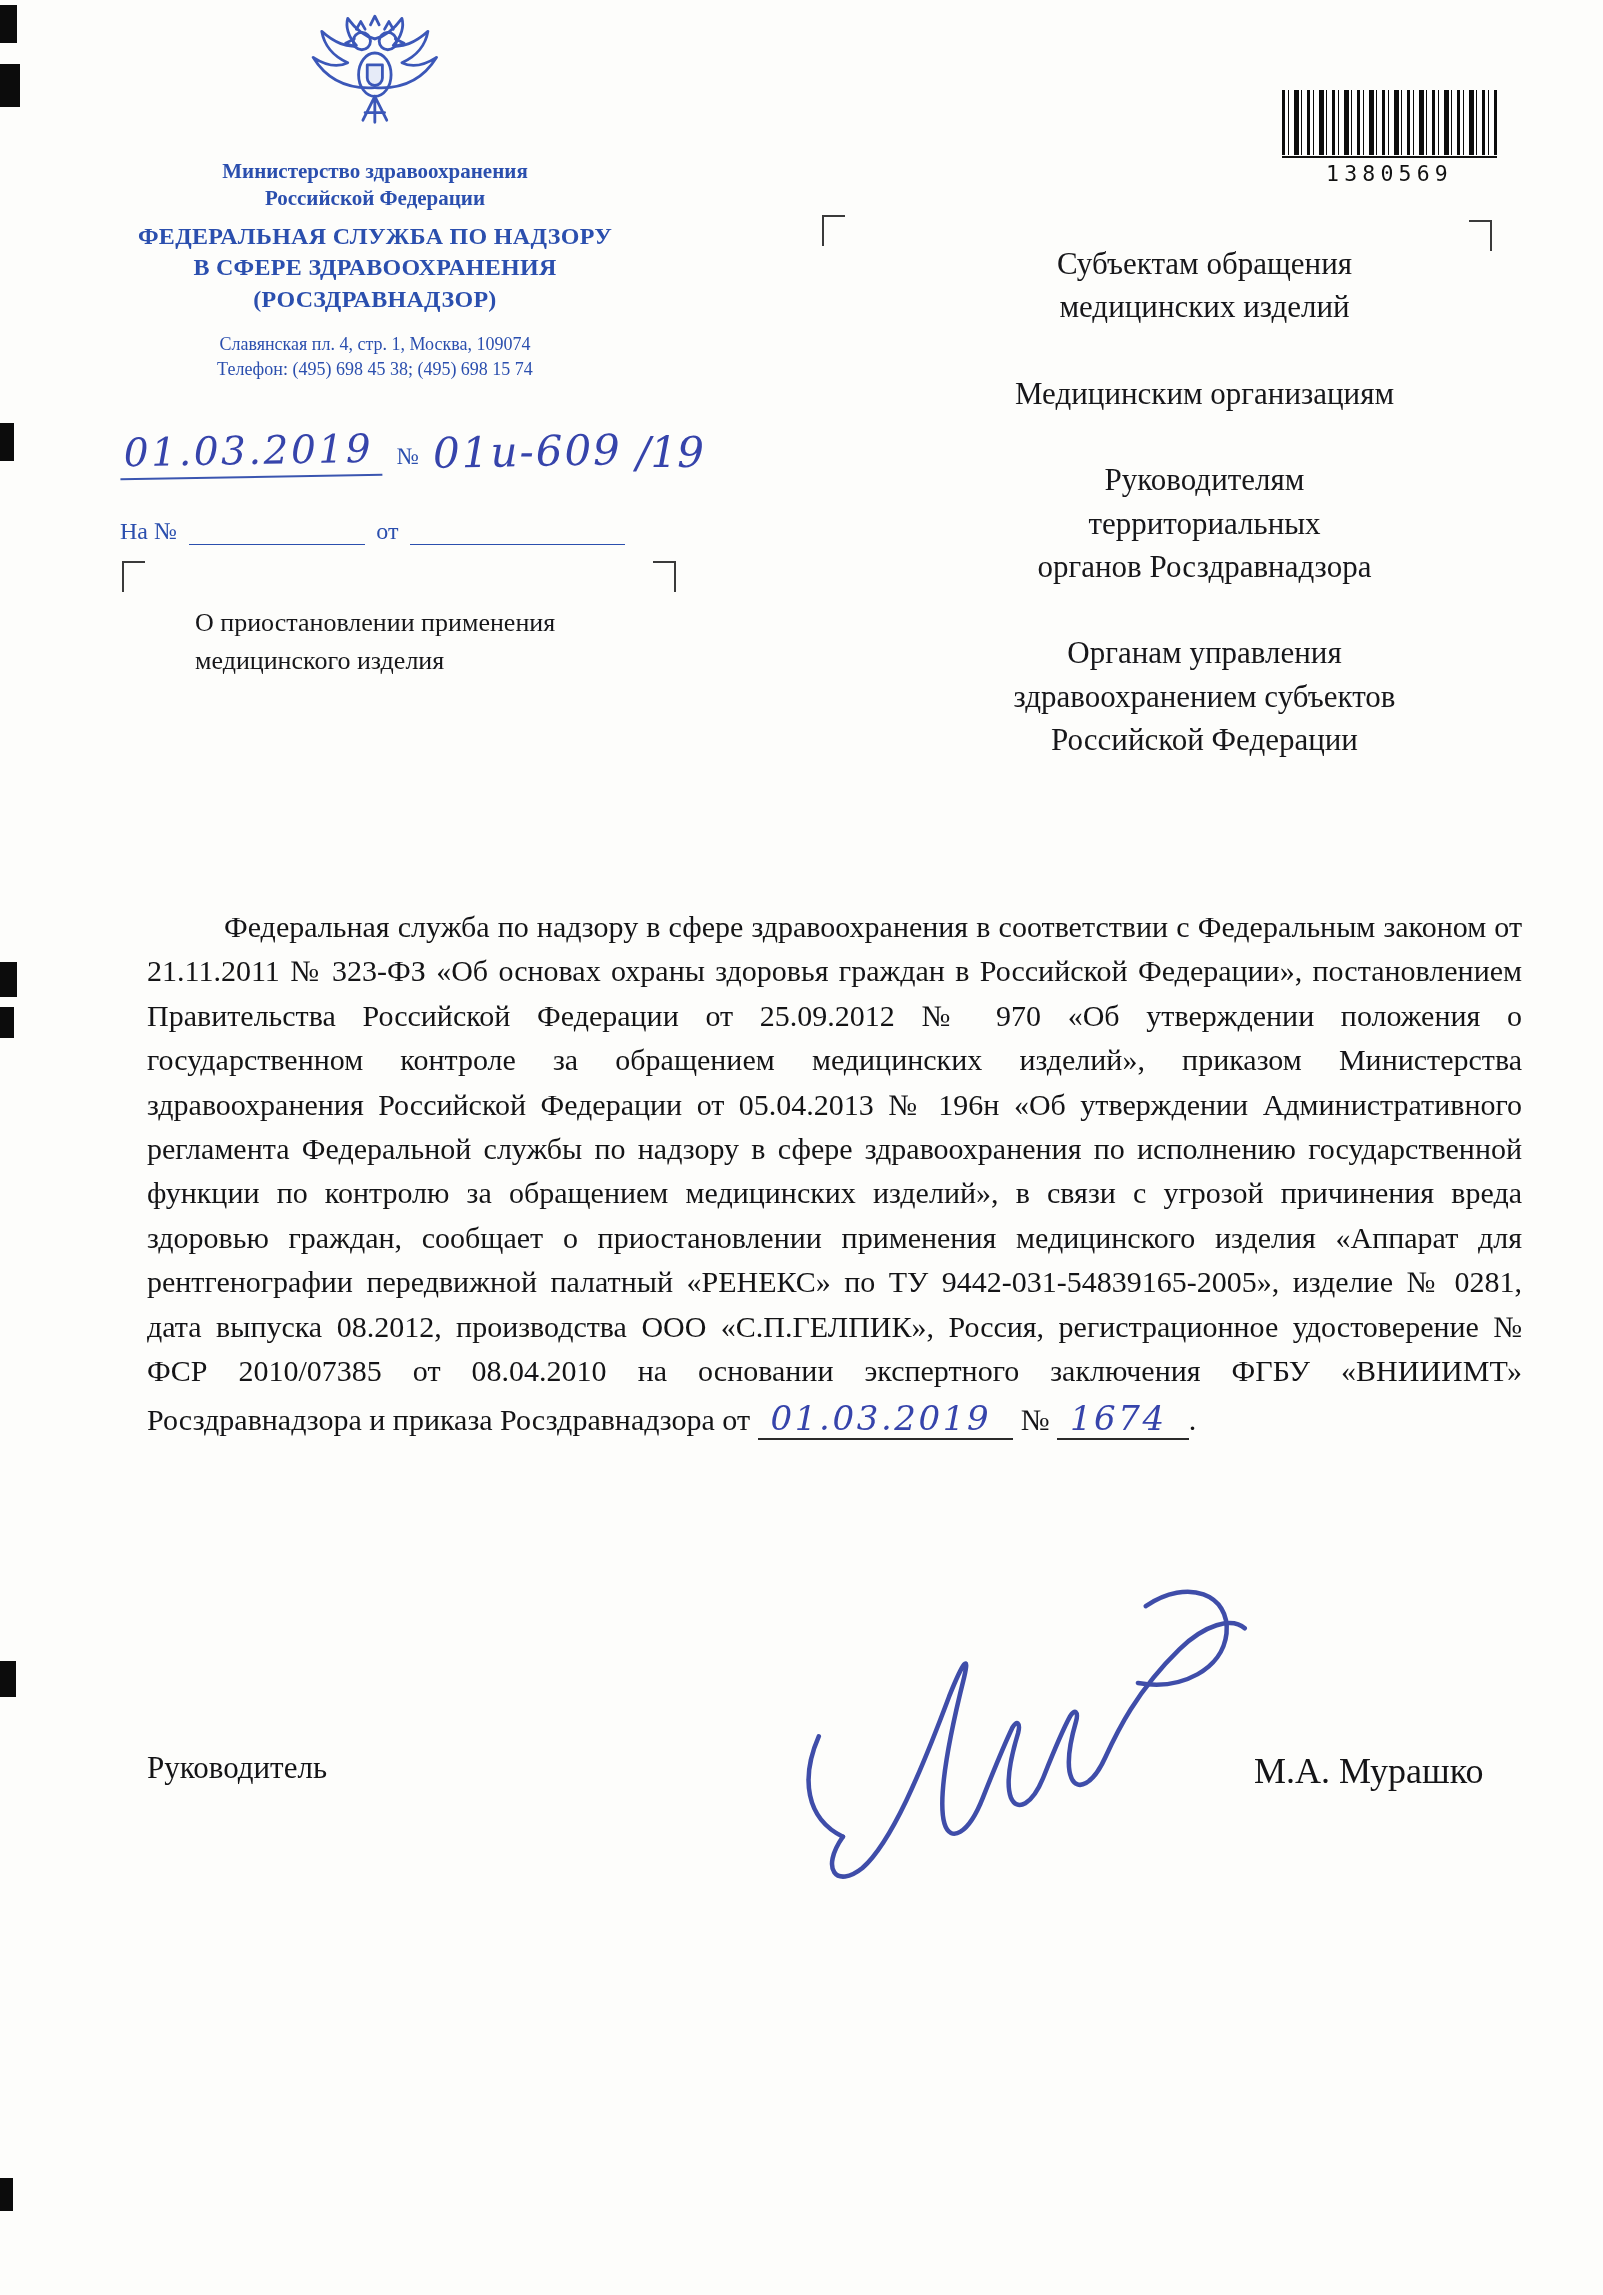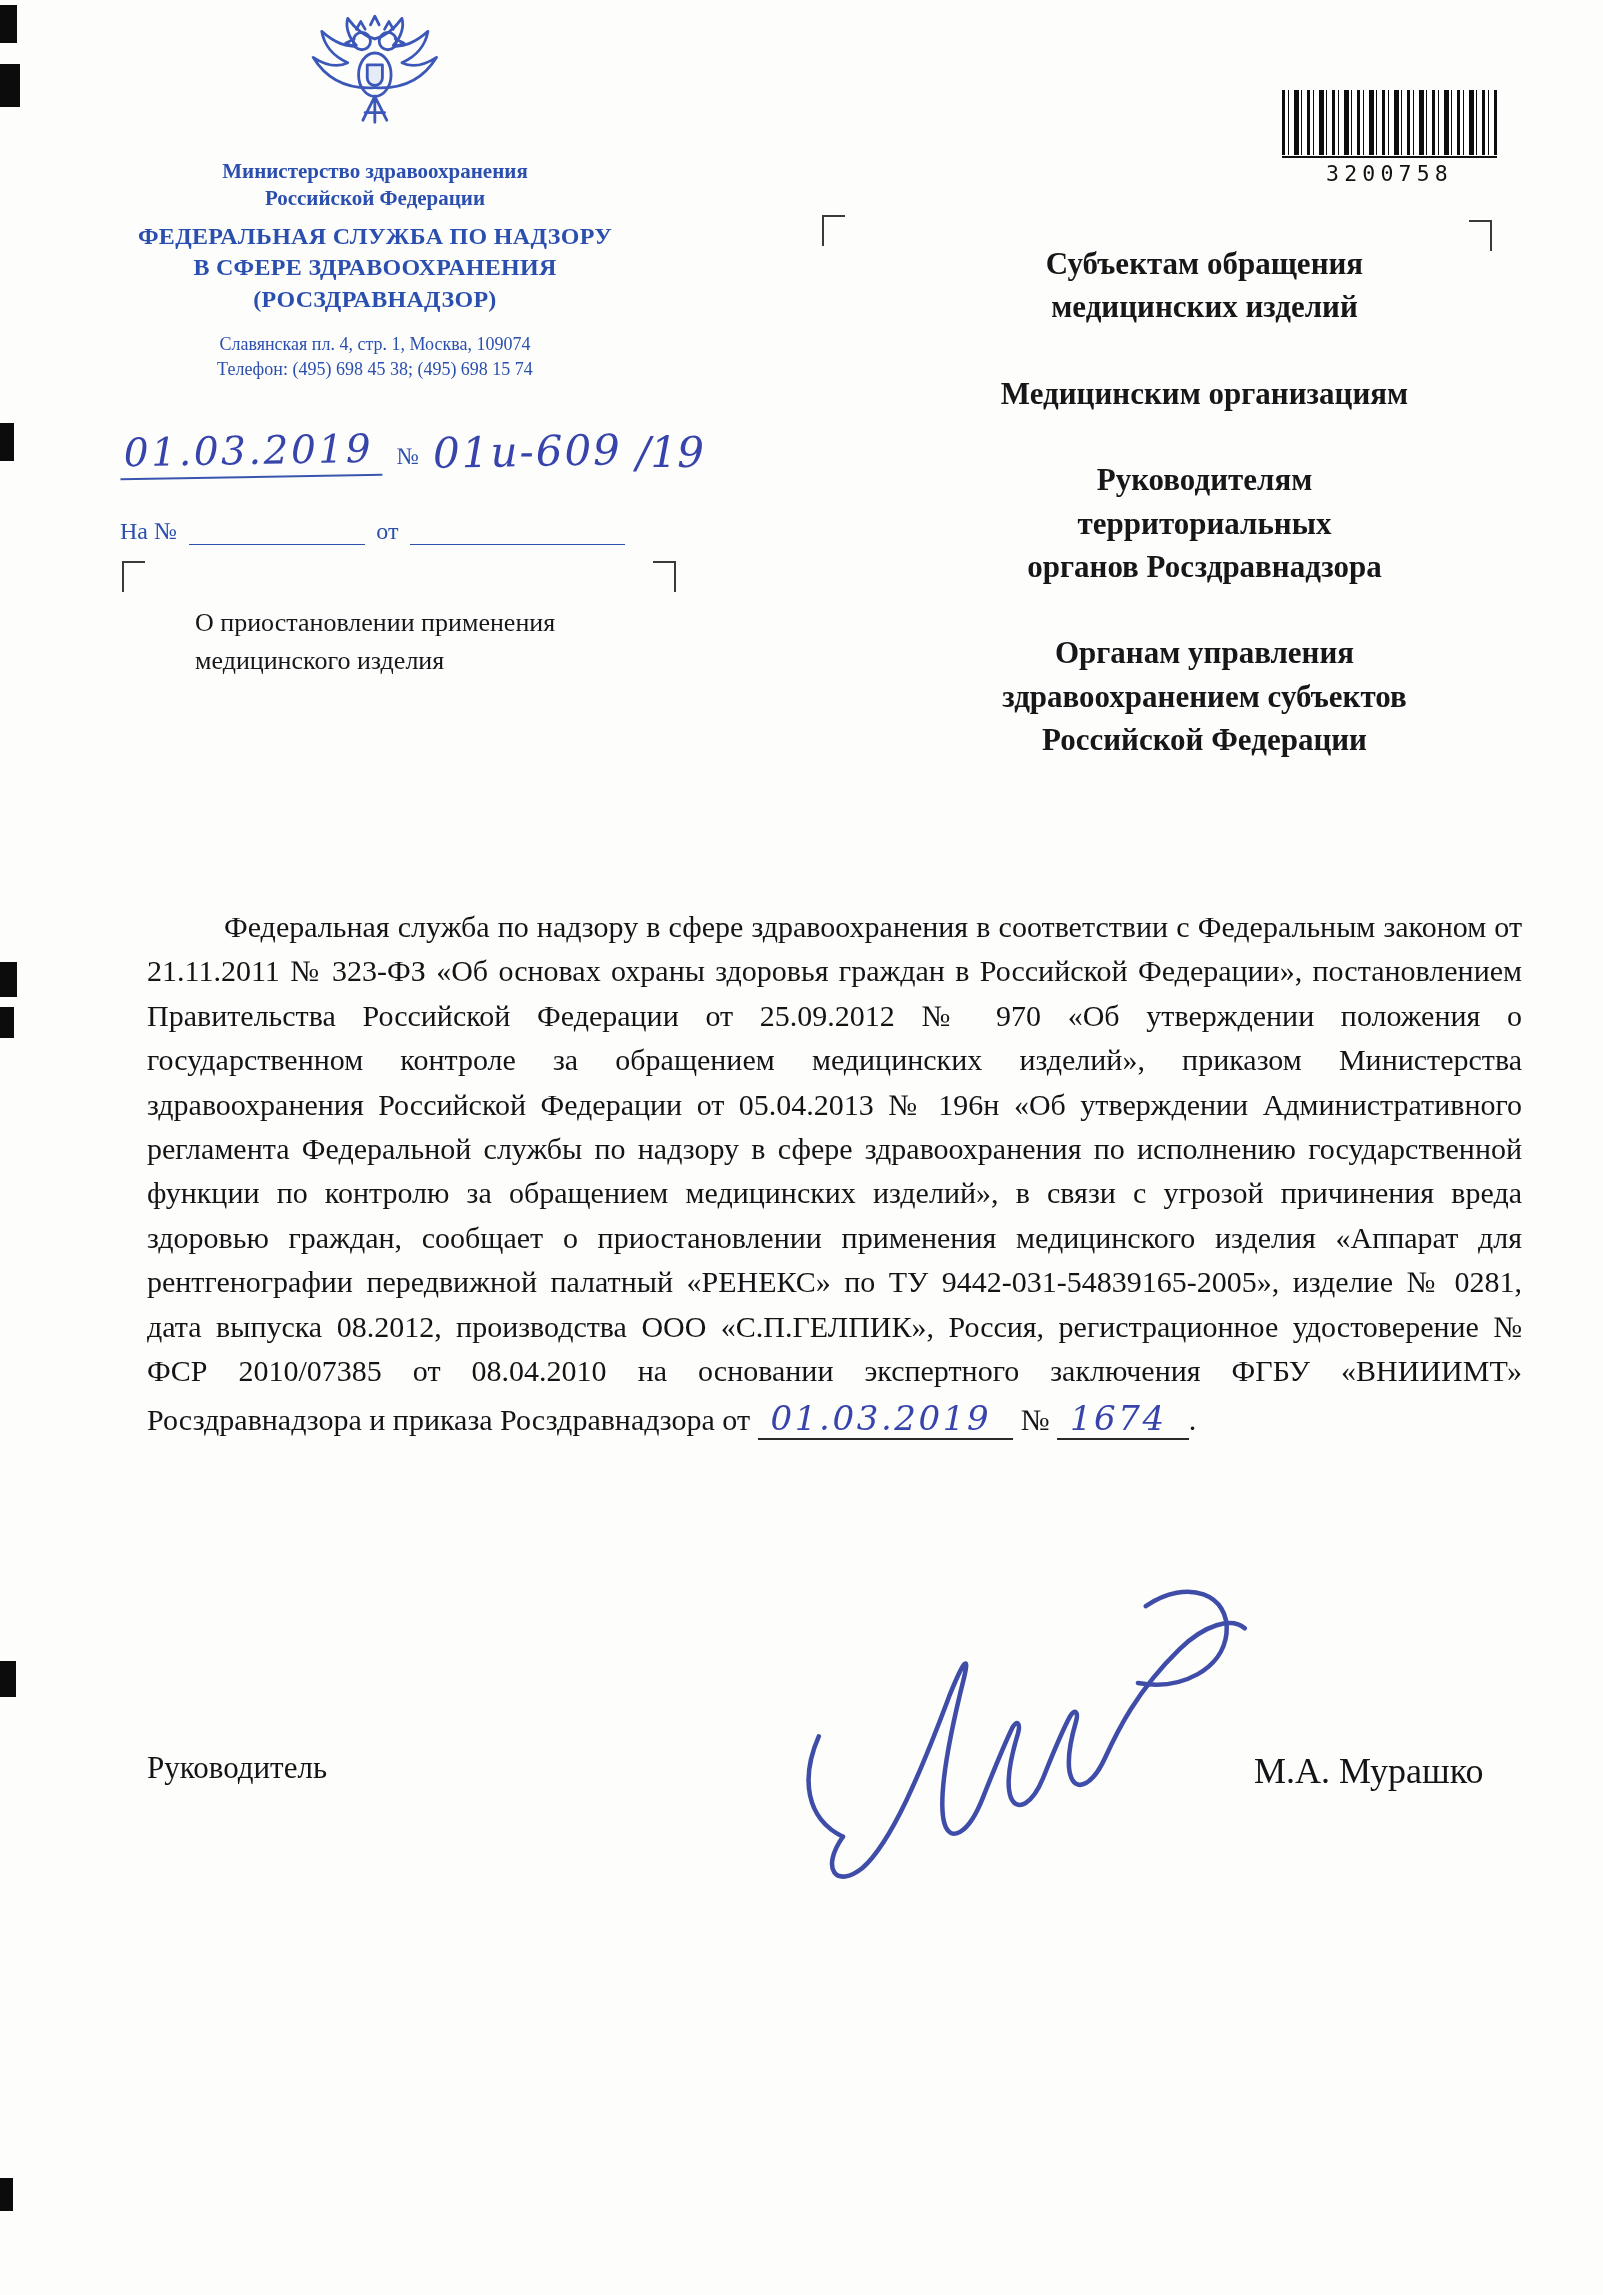--- a/index.html
+++ b/index.html
@@ -51,21 +51,21 @@
       #0d0d0d 0 3.3px,  #fff 3.3px 5.9px,
       #0d0d0d 5.9px 7.2px, #fff 7.2px 11.7px,
       #0d0d0d 11.7px 17px, #fff 17px 19px,
       #0d0d0d 19px 20px, #fff 20px 25px); }
   .barcode-number { margin-top:1.3px; border-top:2px solid #111; padding-top:2.6px;
     font-family:"DejaVu Sans Mono", monospace; font-size:21.5px; letter-spacing:5.2px; color:#111; }
 
   
   .recipients { position:absolute; left:866px; top:242px; width:677px;
                 text-align:center; font-size:31px; line-height:1.4; color:#17171a; }
-  .recipient { white-space:pre-line; margin-bottom:43px;font-weight:bold; }
+  .recipient { white-space:pre-line; margin-bottom:43px; }
 
   
   .body-text { position:absolute; left:147px; top:905px; width:1375px;
                font-size:30px; line-height:1.48; color:#141416; }
   .body-text p { margin:0; text-align:justify; text-indent:77px; }
   .hw-inline { font-style:italic; color:#3644ab; font-family:"DejaVu Serif", serif;
                font-size:34px; letter-spacing:2.6px; border-bottom:2px solid #2a2a2a;
                padding:0 22px 0 13px; white-space:nowrap; }
 
   
@@ -136,21 +136,21 @@
   <div class="corner corner-tl" style="left:822px; top:215px;"></div>
   <div class="corner corner-tr" style="left:1469px; top:220px;"></div>
   <div class="corner corner-tl" style="left:122px; top:561px;"></div>
   <div class="corner corner-tr" style="left:653px; top:561px;"></div>
 
   <div class="subject">О приостановлении применения
 медицинского изделия</div>
 
   <div class="barcode-wrap">
     <div class="barcode"></div>
-    <div class="barcode-number">3200758</div>
+    <div class="barcode-number">1380569</div>
   </div>
 
   <div class="recipients">
     <div class="recipient">Субъектам обращения
 медицинских изделий</div>
     <div class="recipient">Медицинским организациям</div>
     <div class="recipient">Руководителям
 территориальных
 органов Росздравнадзора</div>
     <div class="recipient">Органам управления

